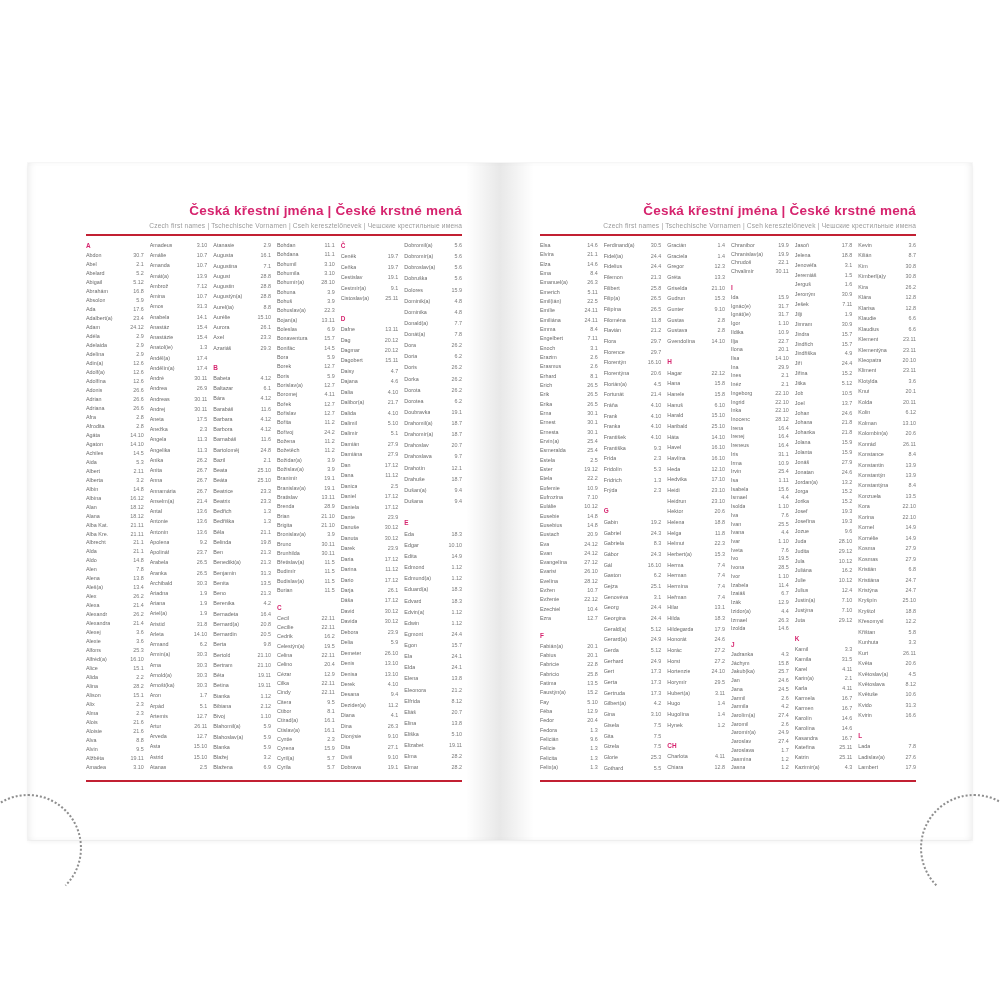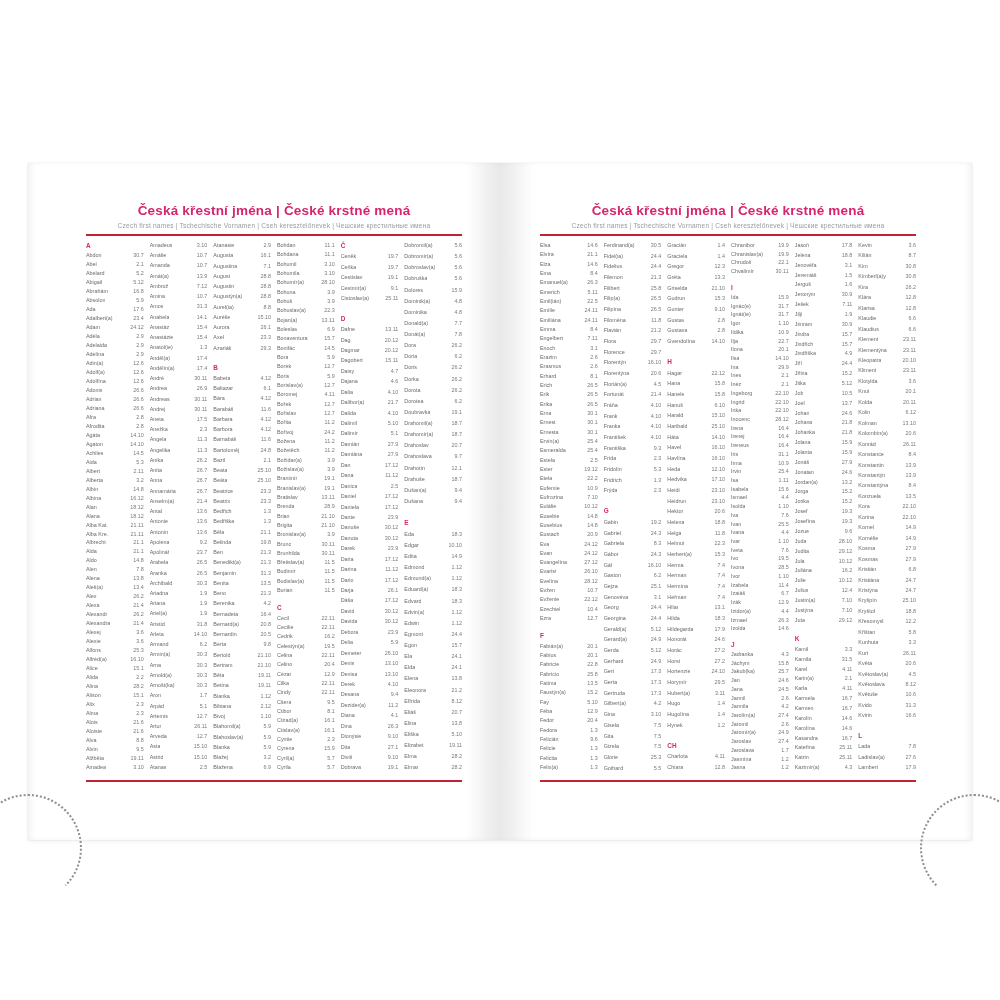--- a/index.html
+++ b/index.html
@@ -8,21 +8,21 @@
         box-shadow:inset 5px 0 8px -5px rgba(0,0,0,.10), inset -5px 0 8px -5px rgba(0,0,0,.10),
                    0 2px 4px rgba(0,0,0,.05), 0 0 0 1px rgba(0,0,0,.03);}
   .gutter{position:absolute;left:438px;top:0;width:68px;height:677px;
           background:linear-gradient(90deg,rgba(0,0,0,0) 0%,rgba(0,0,0,.09) 50%,rgba(0,0,0,0) 100%);}
   .page{position:absolute;top:0;height:677px;width:472px;}
   .page-left{left:0;}
   .page-right{left:472px;}
   .content{position:absolute;top:0;height:677px;}
   .page-left .content{left:58px;width:376px;}
   .page-right .content{left:40px;width:376px;}
-  .page-header{text-align:center;padding-top:40px;}
+  .page-header{text-align:right;padding-top:40px;}
   .title{font-size:13.5px;font-weight:bold;letter-spacing:.2px;}
   .subtitle{font-size:6.6px;color:#9a9a9a;margin-top:4px;letter-spacing:.2px;}
   .rule{height:2px;width:100%;margin-top:5px;}
   .rule-bottom{position:absolute;bottom:58px;left:0;}
   .cols{display:flex;gap:6px;margin-top:7px;height:528px;}
   .col{flex:1;display:flex;flex-direction:column;justify-content:space-between;min-width:0;}
   .row{display:flex;align-items:baseline;font-size:5.4px;line-height:1;color:#6a6a6a;}
   .n{white-space:nowrap;overflow:hidden;}
   .d{margin-left:auto;padding-left:2px;color:#7a7a7a;white-space:nowrap;}
   .sec{font-size:6.4px;line-height:1;font-weight:bold;}

